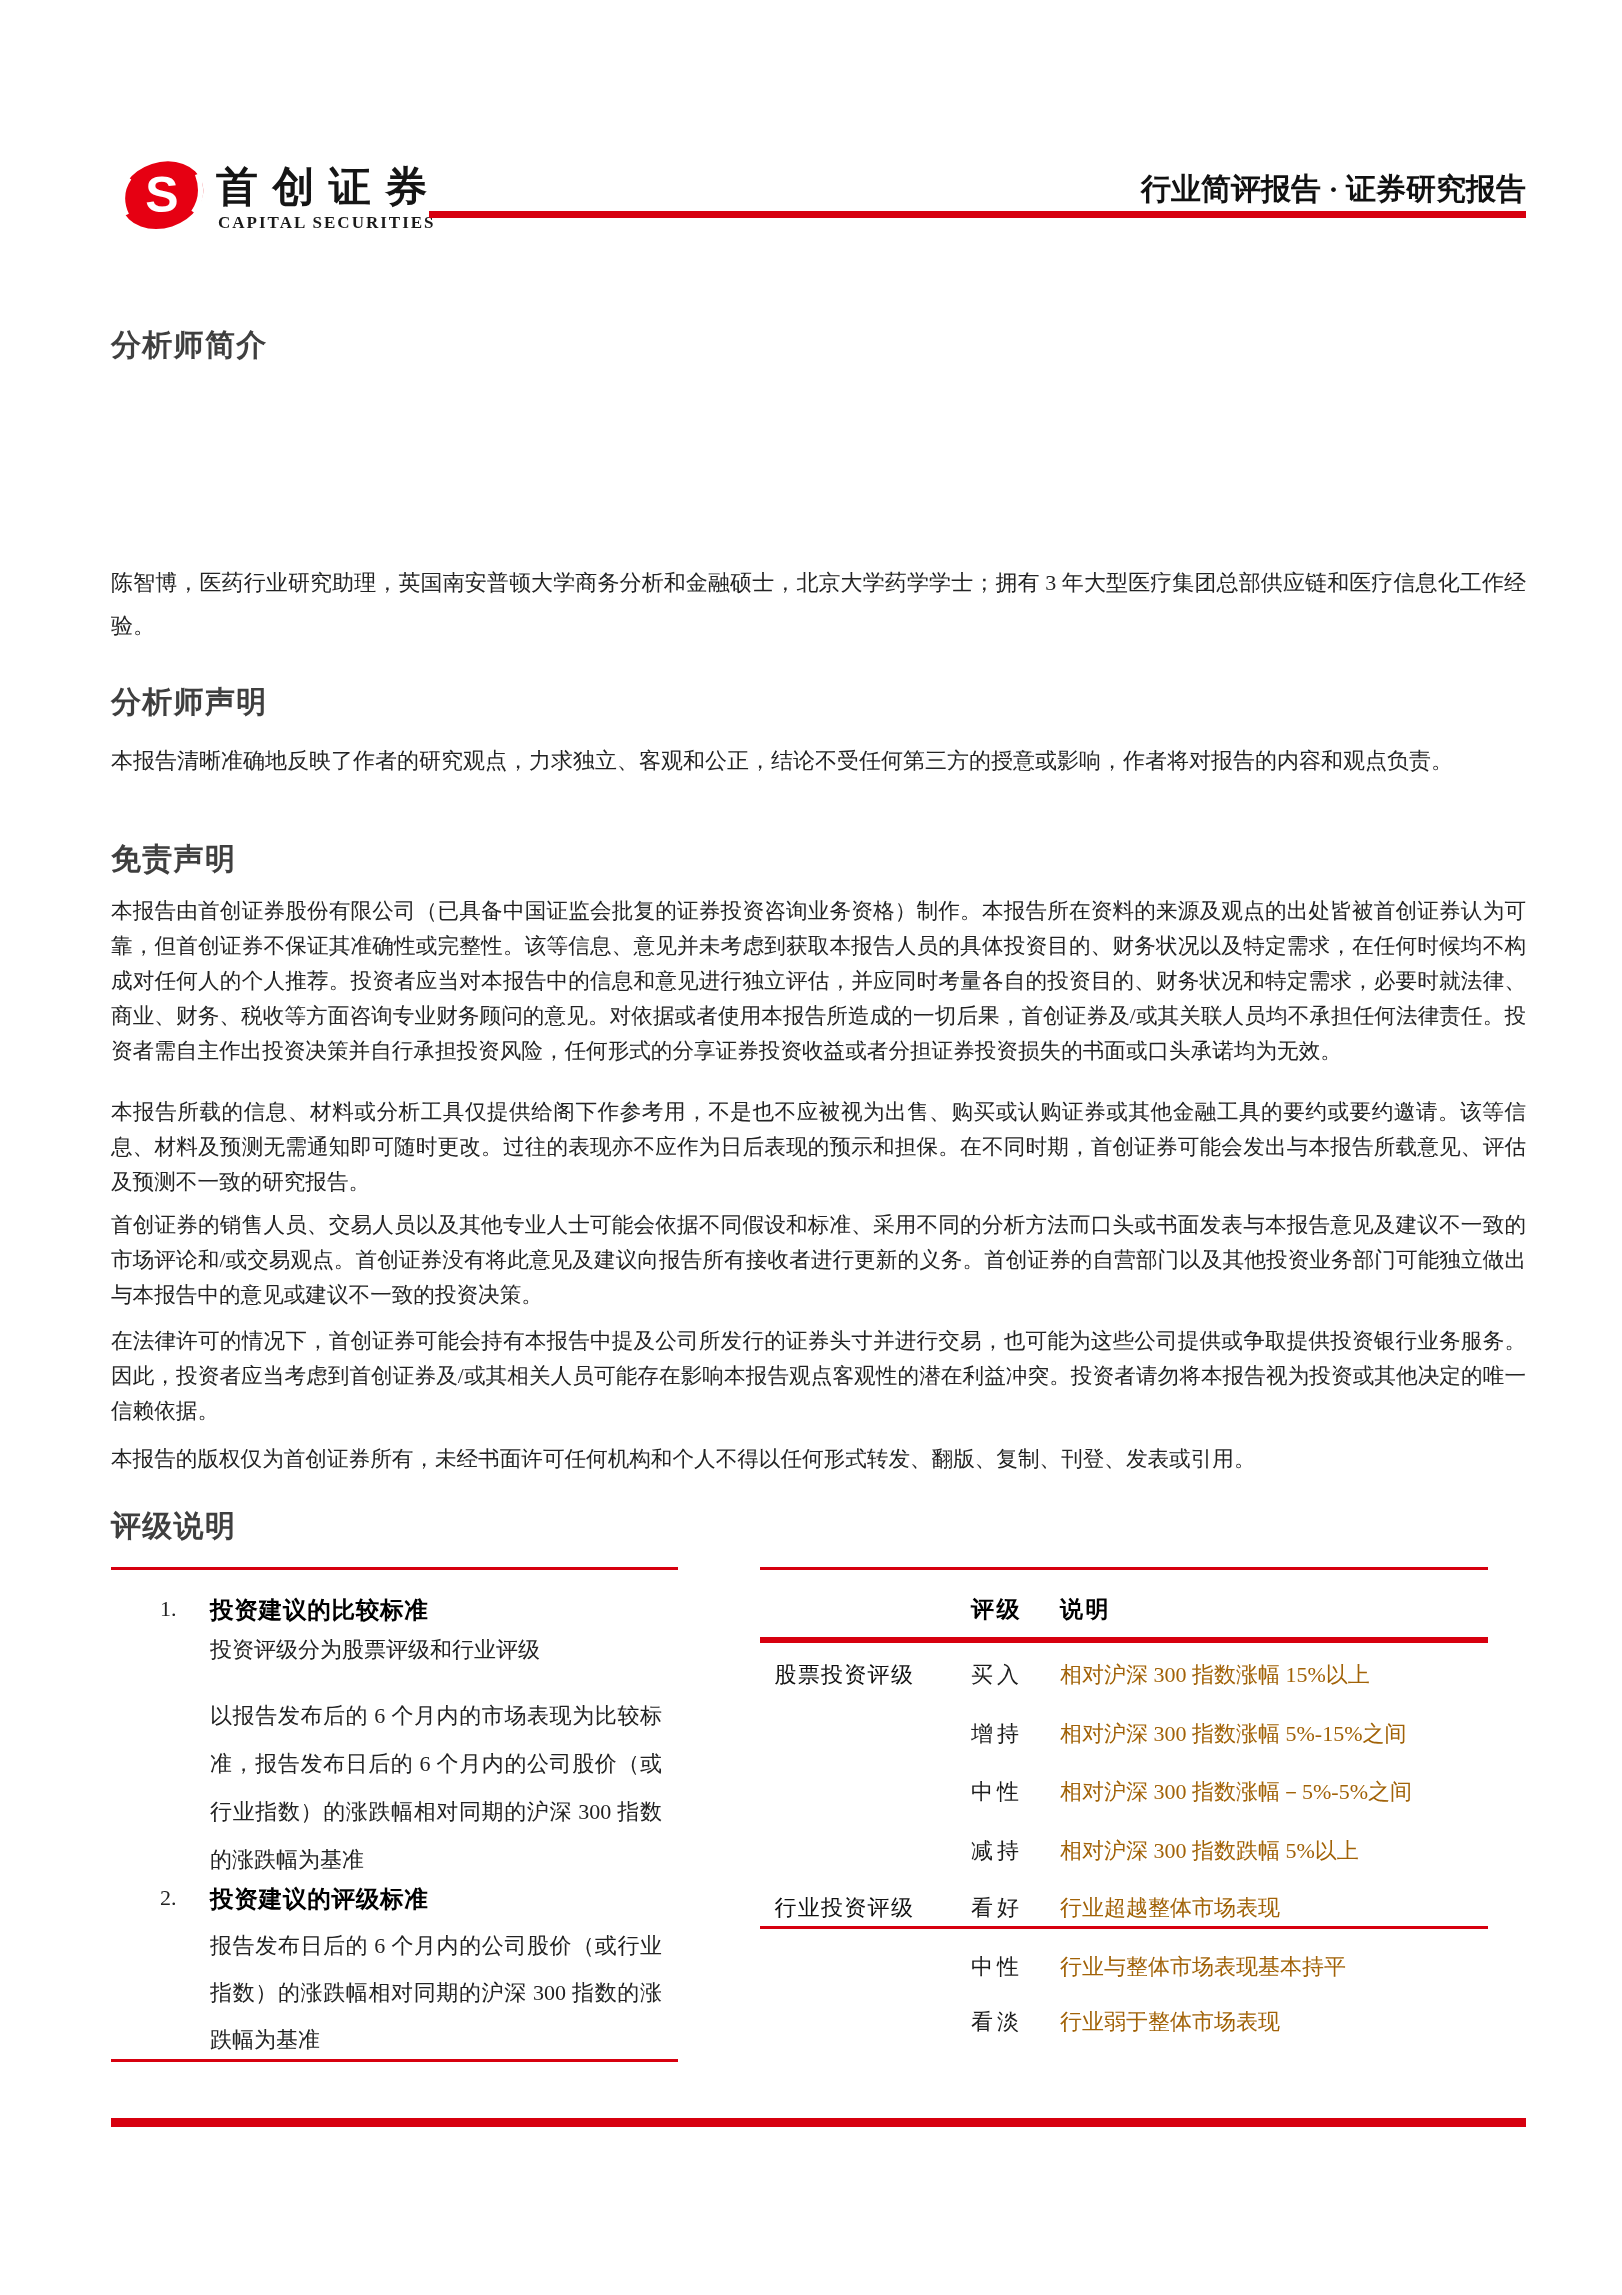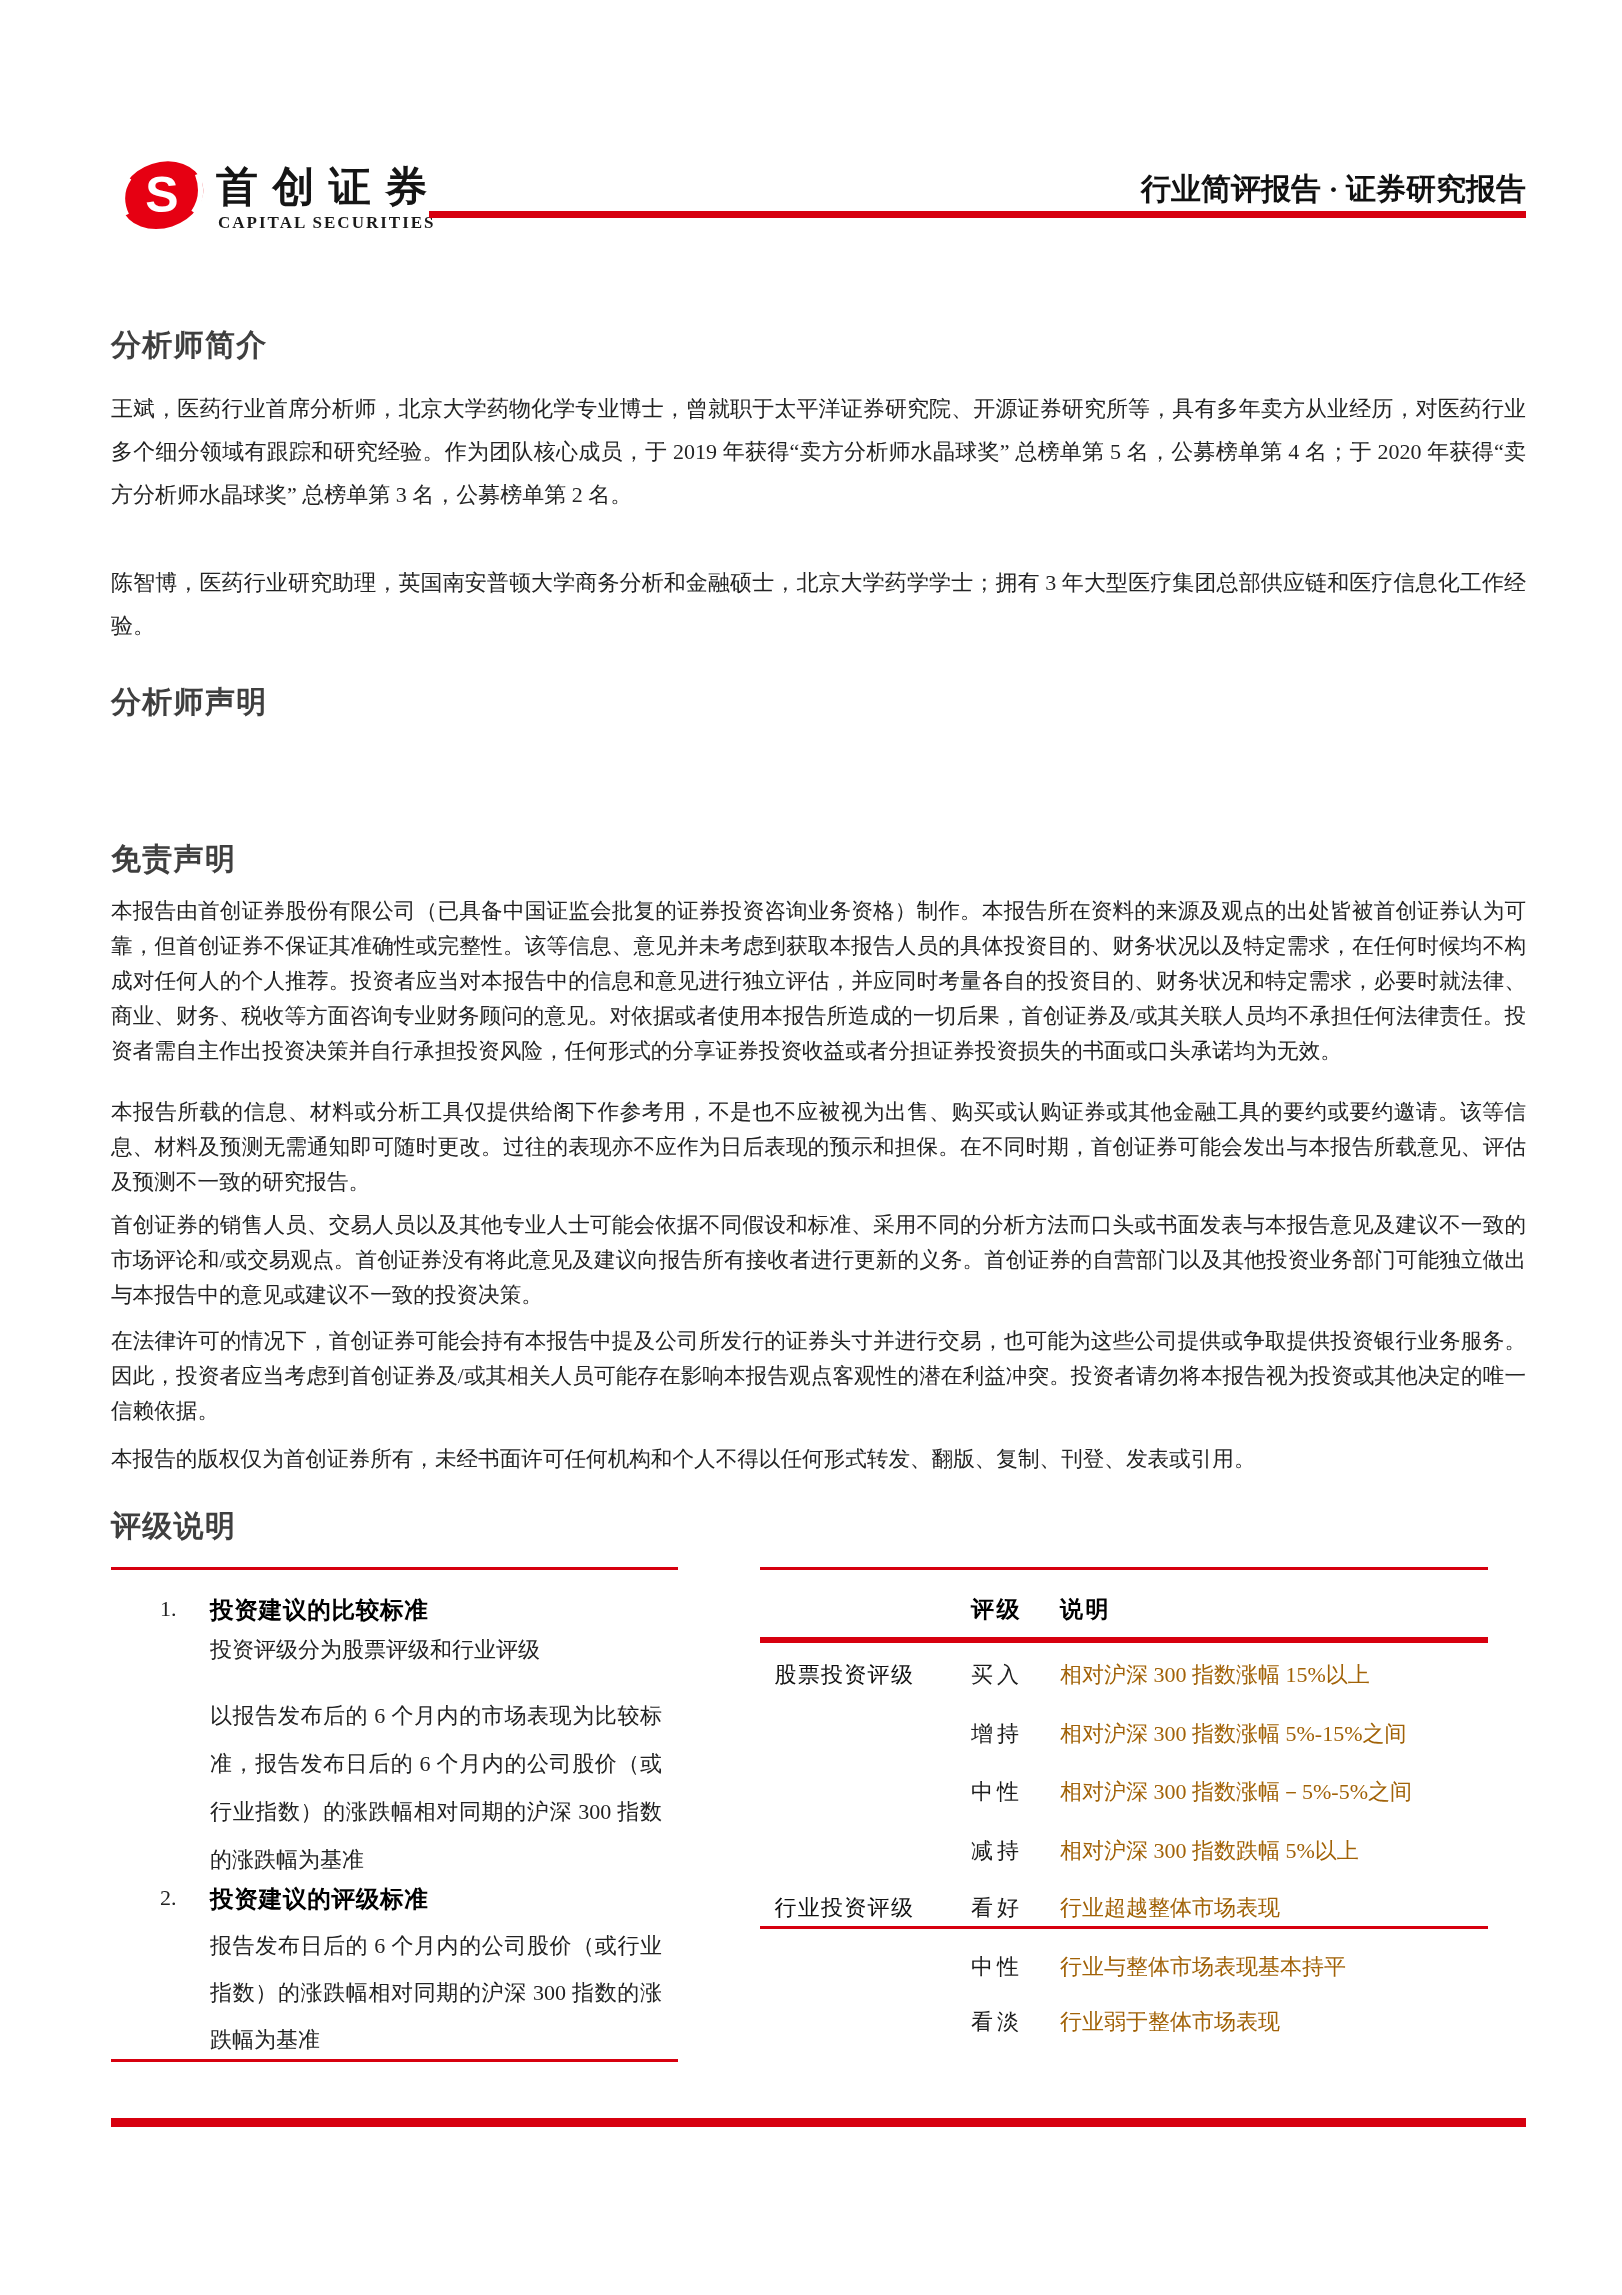--- a/index.html
+++ b/index.html
@@ -54,24 +54,24 @@
       <path d="M124 26 Q136 58 118 84" stroke="#ffffff" stroke-width="8" fill="none"></path>
       <text x="70" y="84" font-size="76" font-weight="bold" text-anchor="middle" fill="#ffffff" font-family="Liberation Sans, DejaVu Sans, sans-serif">S</text>
     </svg>
   </div>
   <div class="abs sans" id="logo-cn">首创证券</div>
   <div class="abs sans" id="logo-en">CAPITAL SECURITIES</div>
   <div class="abs serif" id="report-type">行业简评报告 · 证券研究报告</div>
   <div class="abs rule" id="header-rule"></div>
 
   <div class="abs sec-title" style="top:325px;">分析师简介</div>
-  <div class="abs para p-intro" style="top:387px;">王斌，医药行业首席分析师，北京大学药物化学专业博士，曾就职于太平洋证券研究院、开源证券研究所等，具有多年卖方从业经历，对医药行业多个细分领域有跟踪和研究经验。作为团队核心成员，于 2019 年获得“卖方分析师水晶球奖” 总榜单第 5 名，公募榜单第 4 名；于 2020 年获得“卖方分析师水晶球奖” 总榜单第 3 名，公募榜单第 2 名。</div>
   <div class="abs para p-intro" style="top:561px;">陈智博，医药行业研究助理，英国南安普顿大学商务分析和金融硕士，北京大学药学学士；拥有 3 年大型医疗集团总部供应链和医疗信息化工作经验。</div>
 
   <div class="abs sec-title" style="top:682px;">分析师声明</div>
+  <div class="abs para p-intro" style="top:739px;">本报告清晰准确地反映了作者的研究观点，力求独立、客观和公正，结论不受任何第三方的授意或影响，作者将对报告的内容和观点负责。</div>
 
   <div class="abs sec-title" style="top:839px;">免责声明</div>
   <div class="abs para p-disc" style="top:1095px;">本报告所载的信息、材料或分析工具仅提供给阁下作参考用，不是也不应被视为出售、购买或认购证券或其他金融工具的要约或要约邀请。该等信息、材料及预测无需通知即可随时更改。过往的表现亦不应作为日后表现的预示和担保。在不同时期，首创证券可能会发出与本报告所载意见、评估及预测不一致的研究报告。</div>
   <div class="abs para p-disc" style="top:894px;">本报告由首创证券股份有限公司（已具备中国证监会批复的证券投资咨询业务资格）制作。本报告所在资料的来源及观点的出处皆被首创证券认为可靠，但首创证券不保证其准确性或完整性。该等信息、意见并未考虑到获取本报告人员的具体投资目的、财务状况以及特定需求，在任何时候均不构成对任何人的个人推荐。投资者应当对本报告中的信息和意见进行独立评估，并应同时考量各自的投资目的、财务状况和特定需求，必要时就法律、商业、财务、税收等方面咨询专业财务顾问的意见。对依据或者使用本报告所造成的一切后果，首创证券及/或其关联人员均不承担任何法律责任。投资者需自主作出投资决策并自行承担投资风险，任何形式的分享证券投资收益或者分担证券投资损失的书面或口头承诺均为无效。</div>
   <div class="abs para p-disc" style="top:1208px;">首创证券的销售人员、交易人员以及其他专业人士可能会依据不同假设和标准、采用不同的分析方法而口头或书面发表与本报告意见及建议不一致的市场评论和/或交易观点。首创证券没有将此意见及建议向报告所有接收者进行更新的义务。首创证券的自营部门以及其他投资业务部门可能独立做出与本报告中的意见或建议不一致的投资决策。</div>
   <div class="abs para p-disc" style="top:1324px;">在法律许可的情况下，首创证券可能会持有本报告中提及公司所发行的证券头寸并进行交易，也可能为这些公司提供或争取提供投资银行业务服务。因此，投资者应当考虑到首创证券及/或其相关人员可能存在影响本报告观点客观性的潜在利益冲突。投资者请勿将本报告视为投资或其他决定的唯一信赖依据。</div>
   <div class="abs para p-disc" style="top:1442px;">本报告的版权仅为首创证券所有，未经书面许可任何机构和个人不得以任何形式转发、翻版、复制、刊登、发表或引用。</div>
 
   <div class="abs sec-title" style="top:1506px;">评级说明</div>
 

